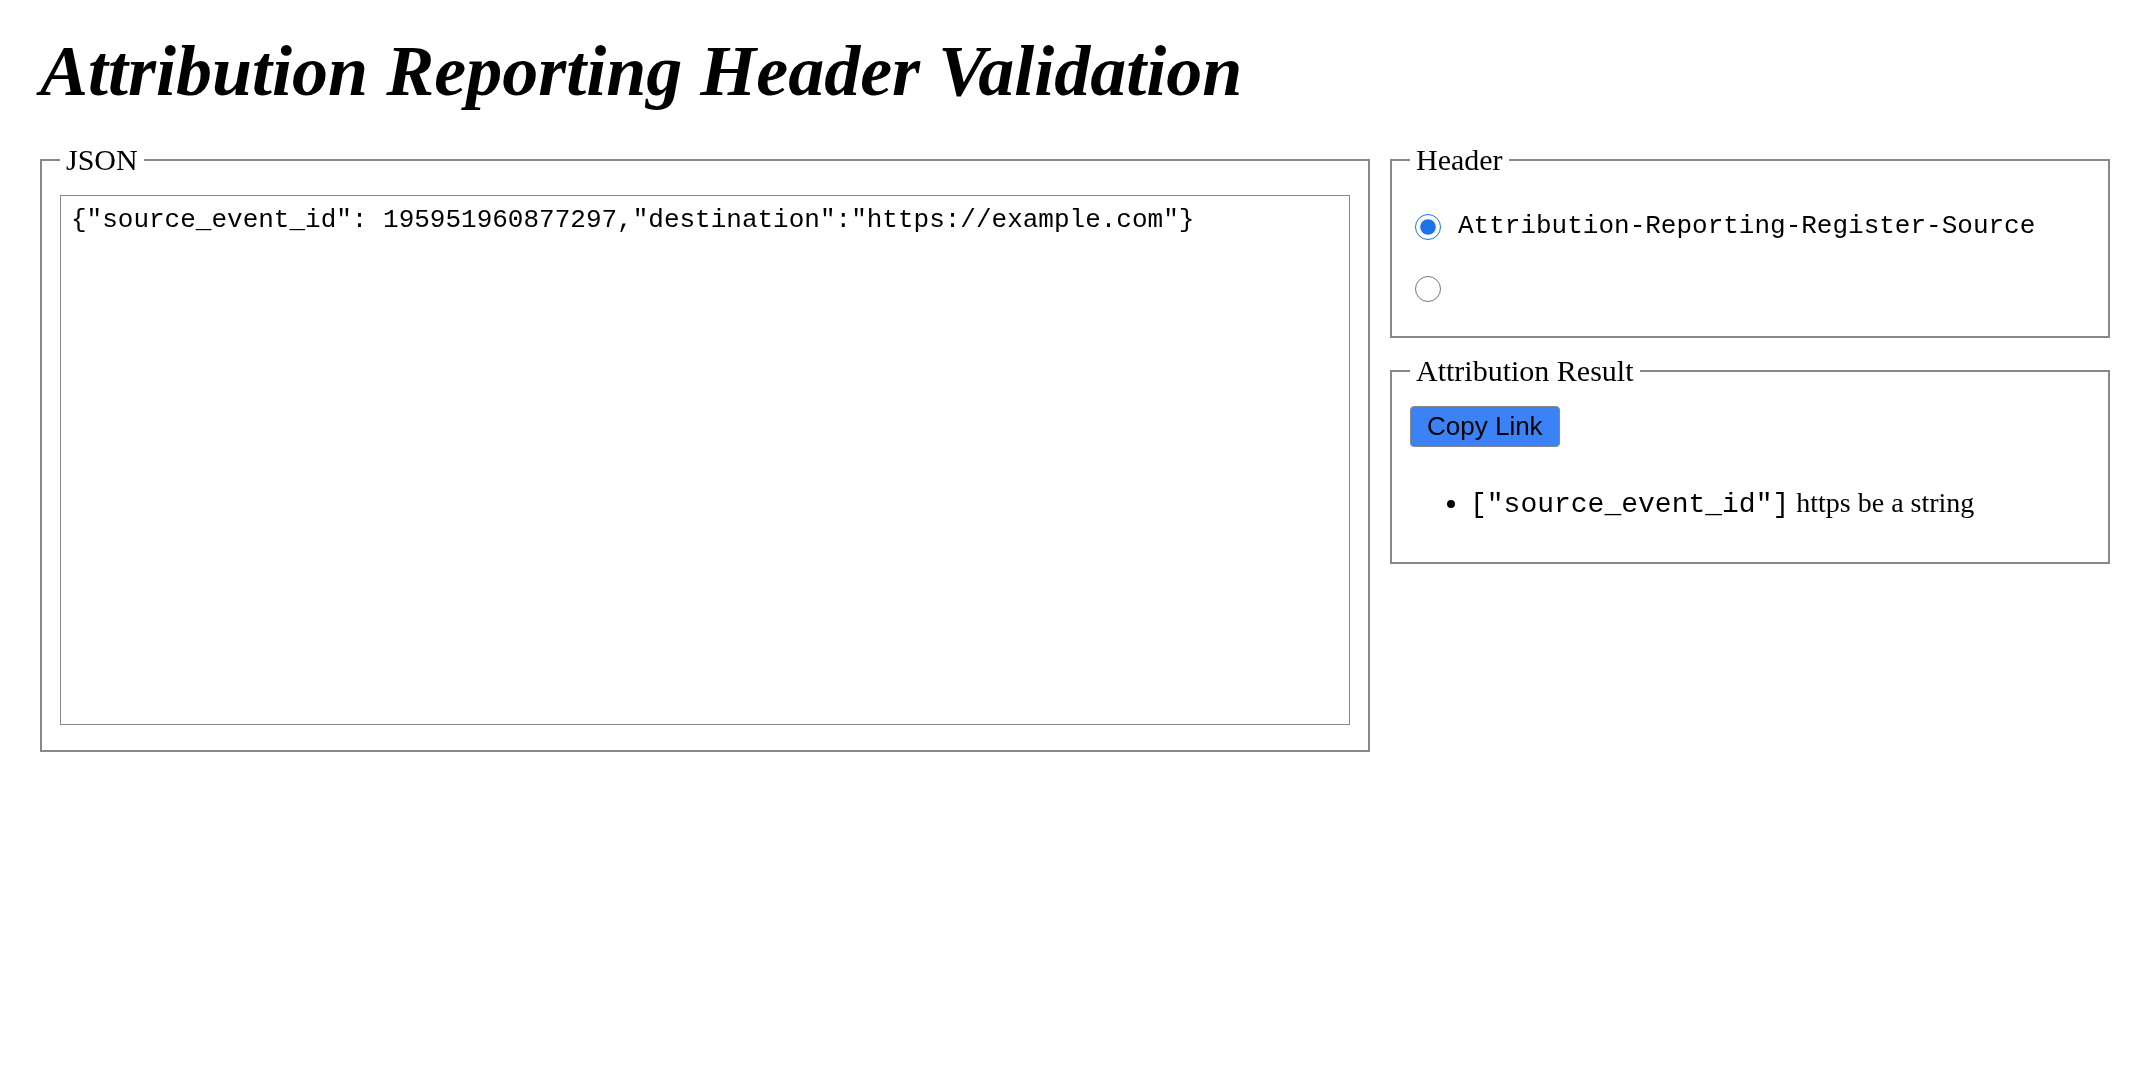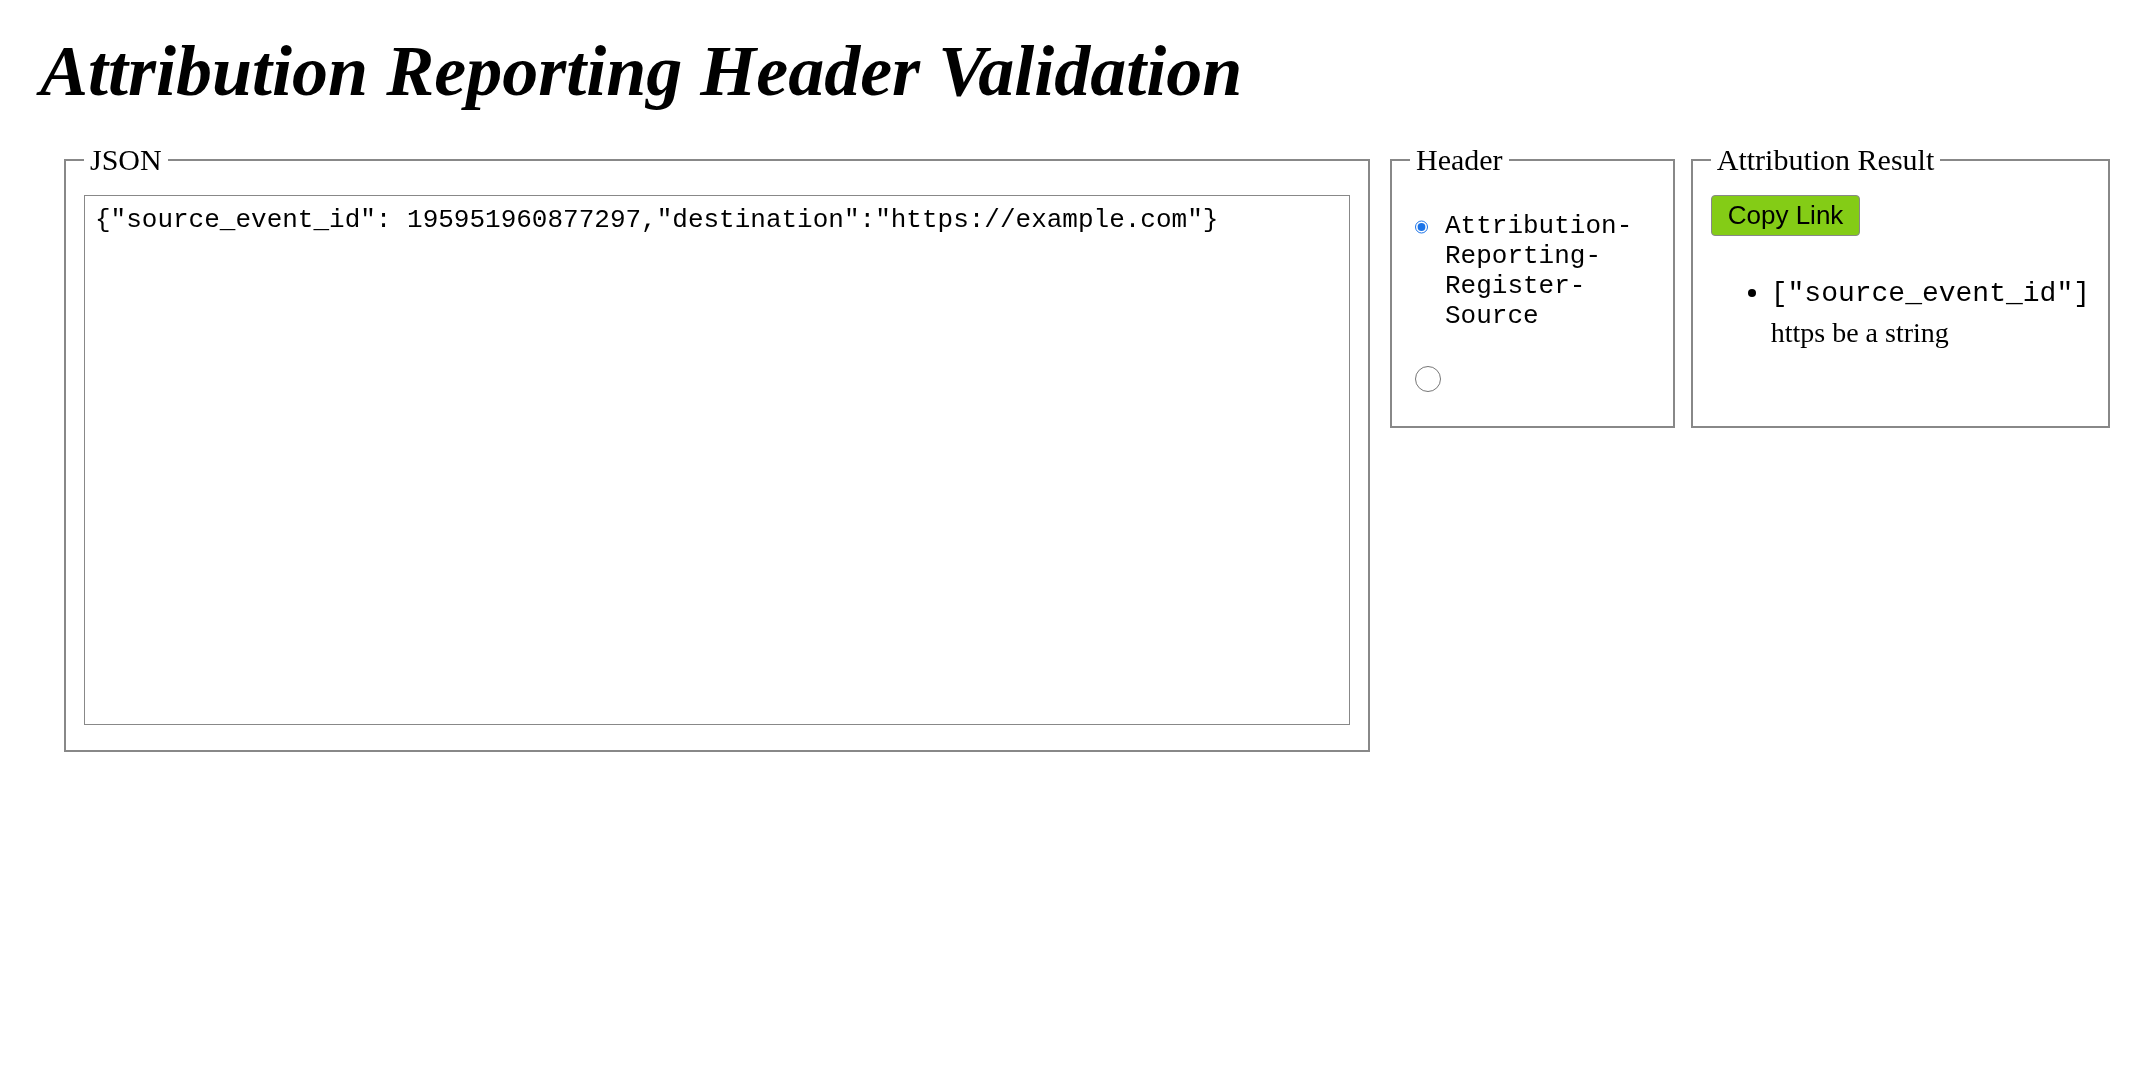--- a/index.html
+++ b/index.html
@@ -19,26 +19,25 @@
       font-style: italic;
     }
     .columns {
       display: flex;
       gap: 20px;
       align-items: flex-start;
     }
     .left-col {
       flex: 1;
       min-width: 0;
-      margin-left: 24px;
     }
     .right-col {
       flex: 0 0 720px;
       display: flex;
-      flex-direction: row;
+      flex-direction: column;
       gap: 16px;
     }
     fieldset {
       border: 2px solid #888;
       padding: 18px 18px;
       margin: 0;
     }
     legend {
       font-size: 30px;
       padding: 0 6px;
@@ -64,21 +63,21 @@
       height: 26px;
       accent-color: #1a73e8;
     }
     .radio-row label {
       font-family: "Courier New", Courier, monospace;
       font-size: 26px;
     }
     button.copy-link {
       font-family: Arial, Helvetica, sans-serif;
       font-size: 26px;
-      background: #84cc16;
+      background: #3b82f6;
       border: 1px solid #888;
       border-radius: 4px;
       padding: 4px 16px;
       cursor: pointer;
       margin-bottom: 20px;
     }
     .section-label {
       font-size: 28px;
       margin: 14px 0;
     }

